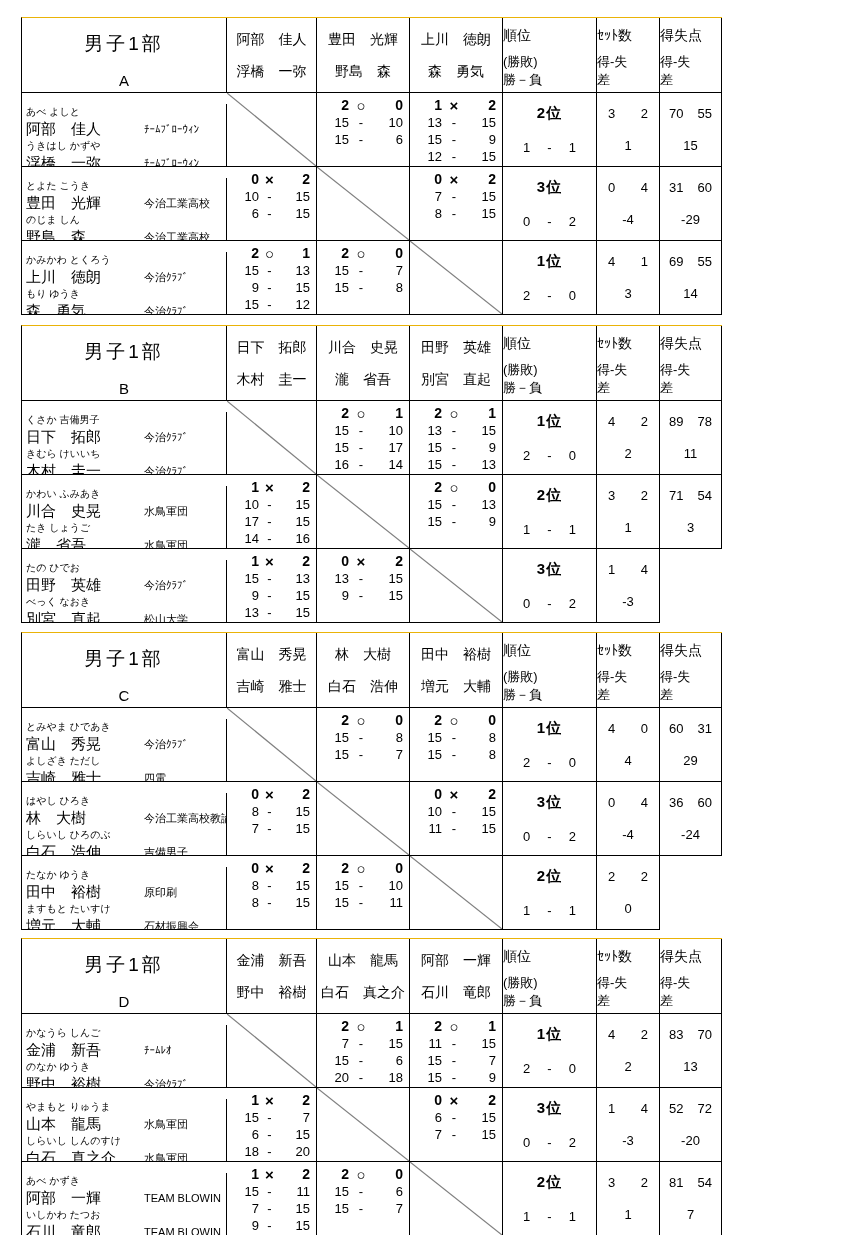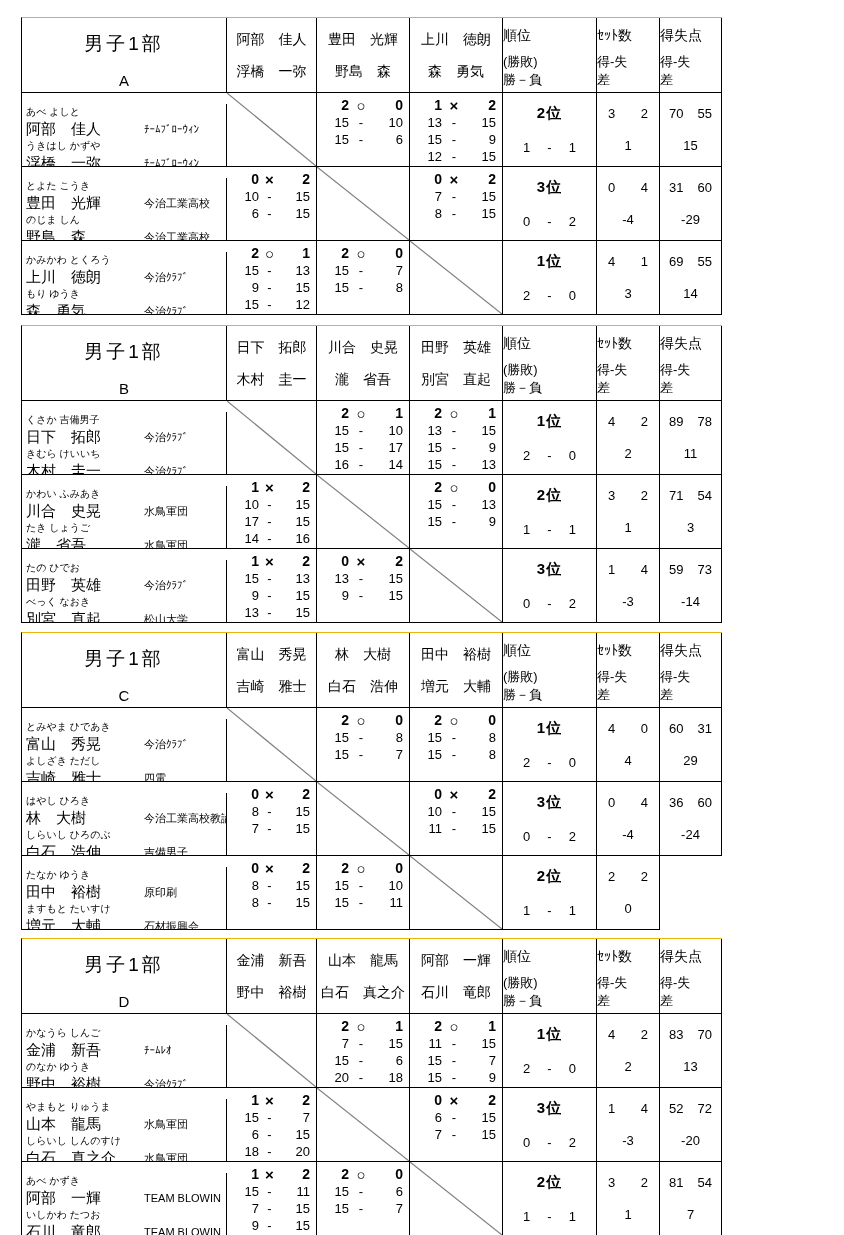--- a/index.html
+++ b/index.html
@@ -572,27 +572,20 @@
           <span>2</span>
         </div>
       </div>
       <div class="cell setscell">
         <div class="twonum">
           <span>1</span>
           <span>4</span>
         </div>
         <div class="diffnum">-3</div>
       </div>
-      <div class="cell ptscell">
-        <div class="twonum">
-          <span>59</span>
-          <span>73</span>
-        </div>
-        <div class="diffnum">-14</div>
-      </div>
     </div>
     <div class="tbl" style="top: 632px;">
       <div class="cell titlecell">
         <div class="division">男子1部</div>
         <div class="gletter">C</div>
       </div>
       <div class="cell pairhdr">
         <div class="phname">富山　秀晃</div>
         <div class="phname">吉崎　雅士</div>
       </div>

